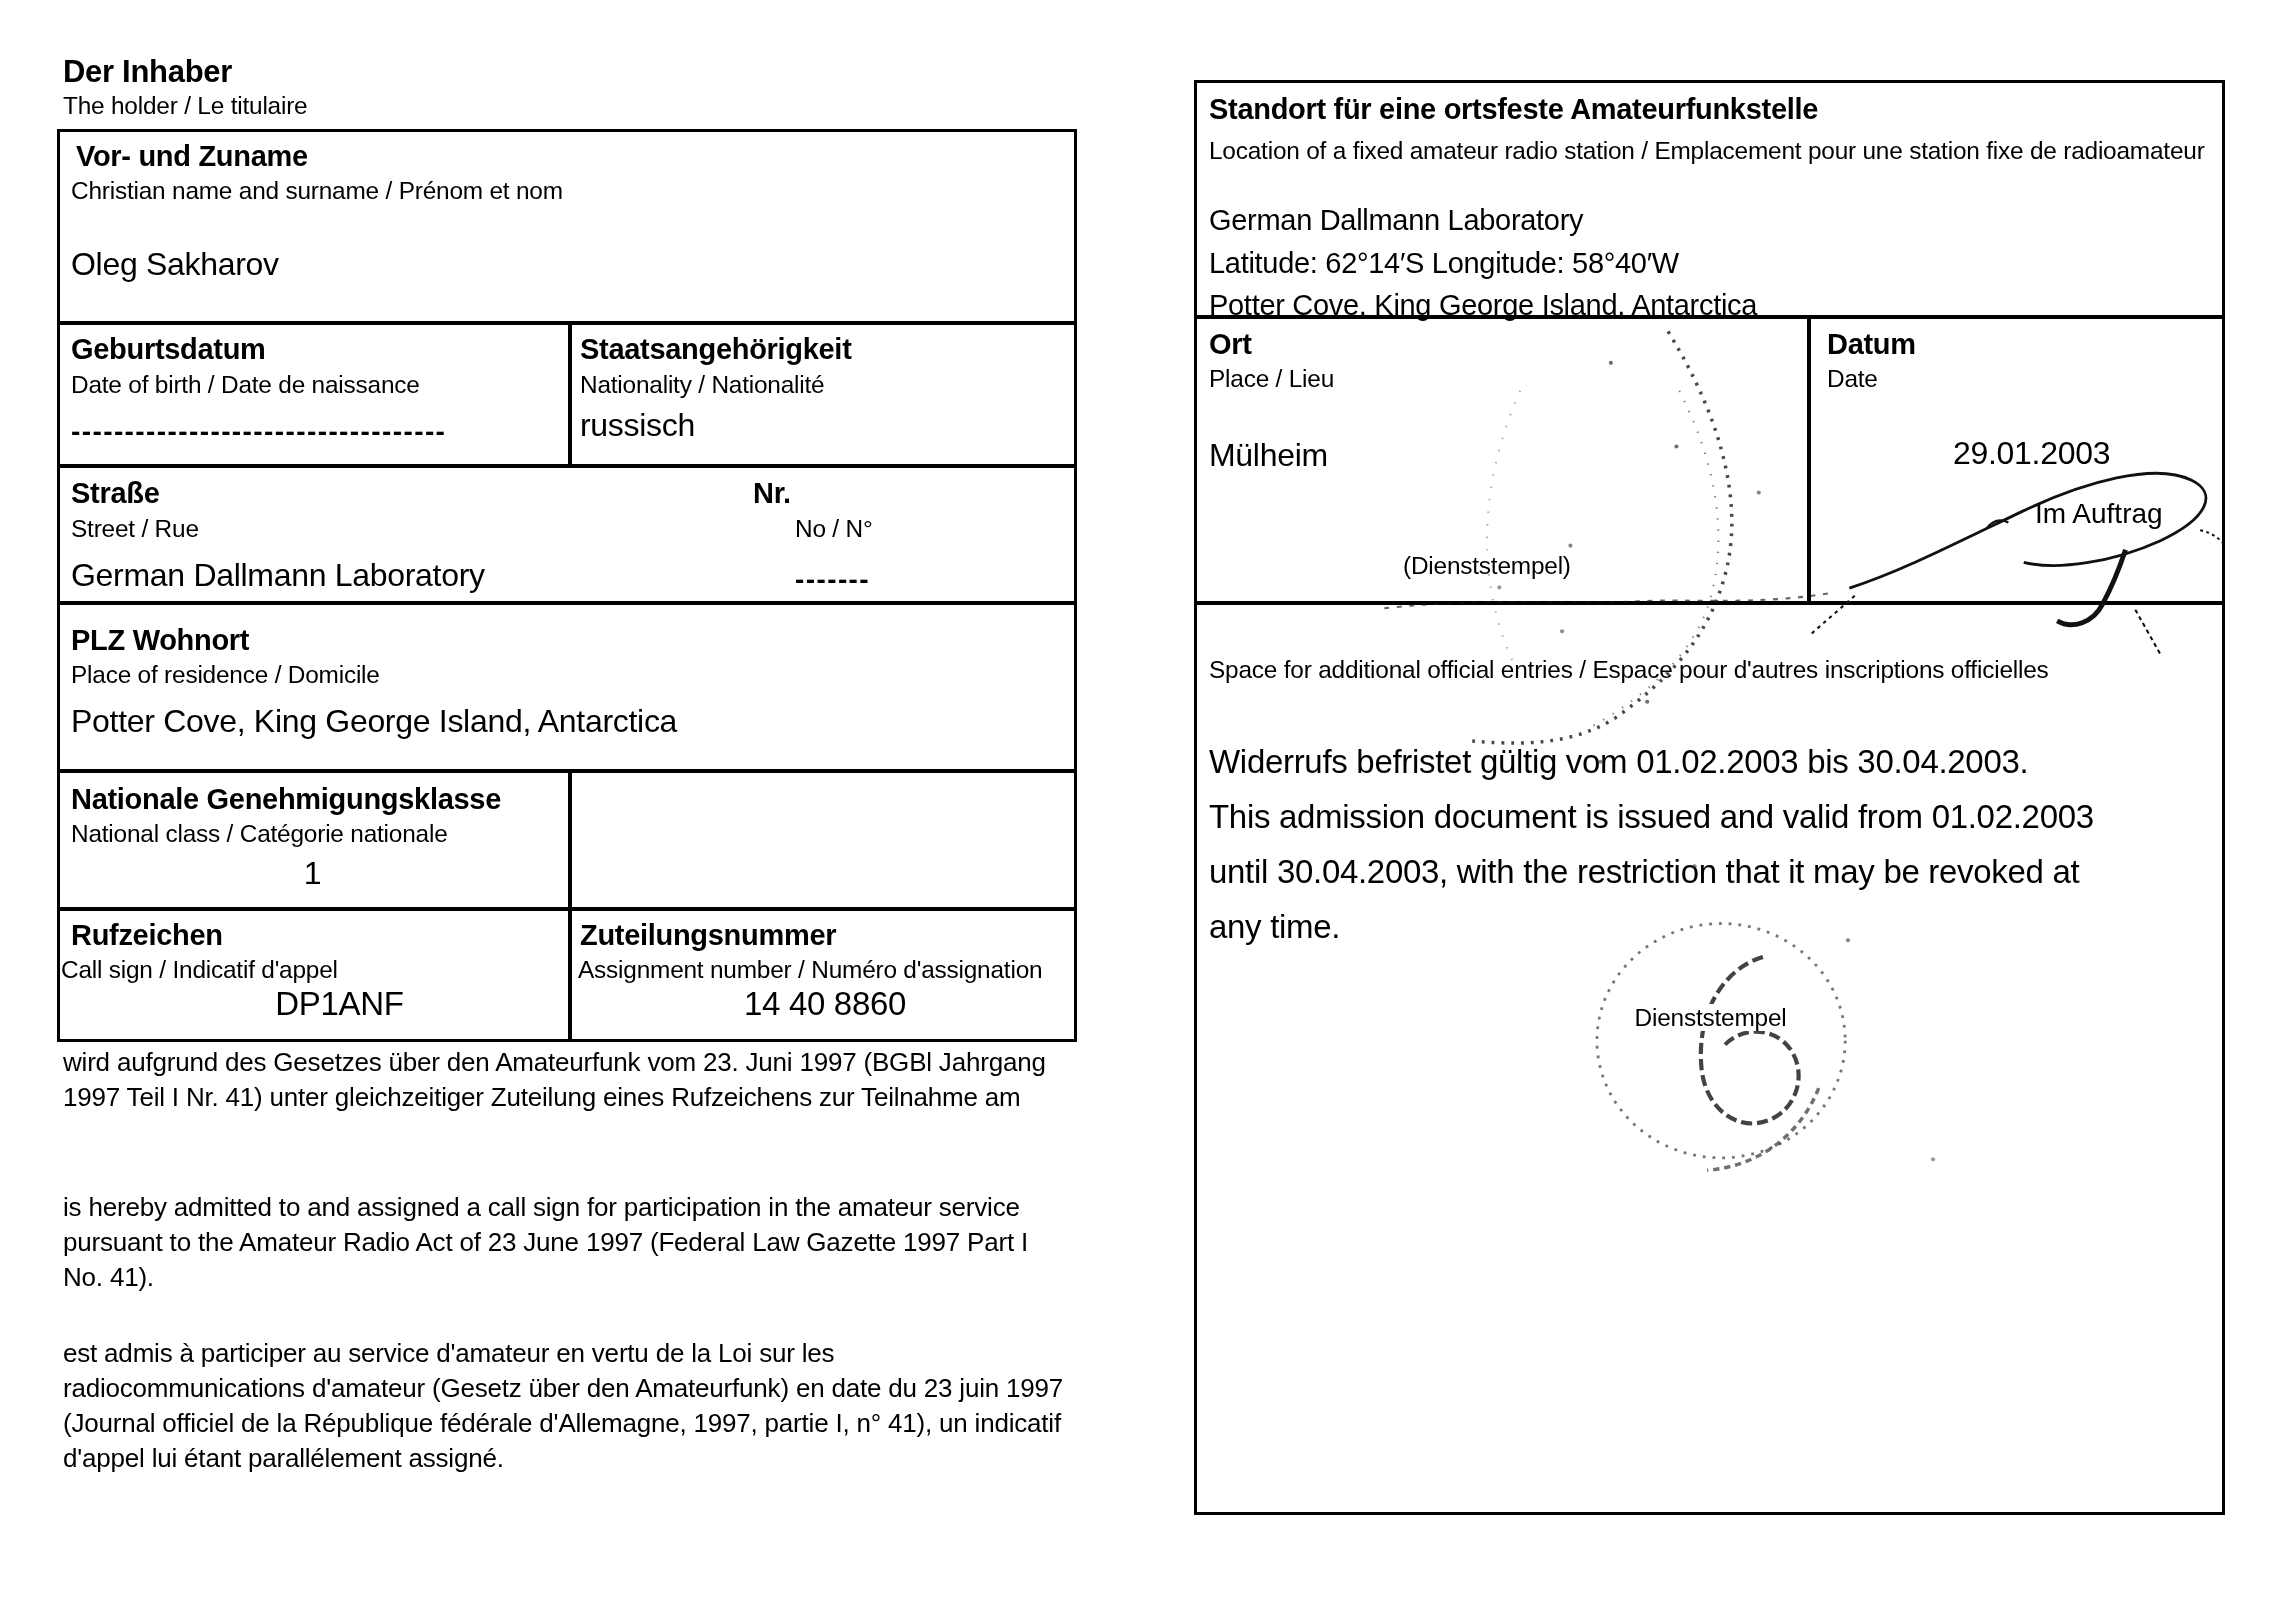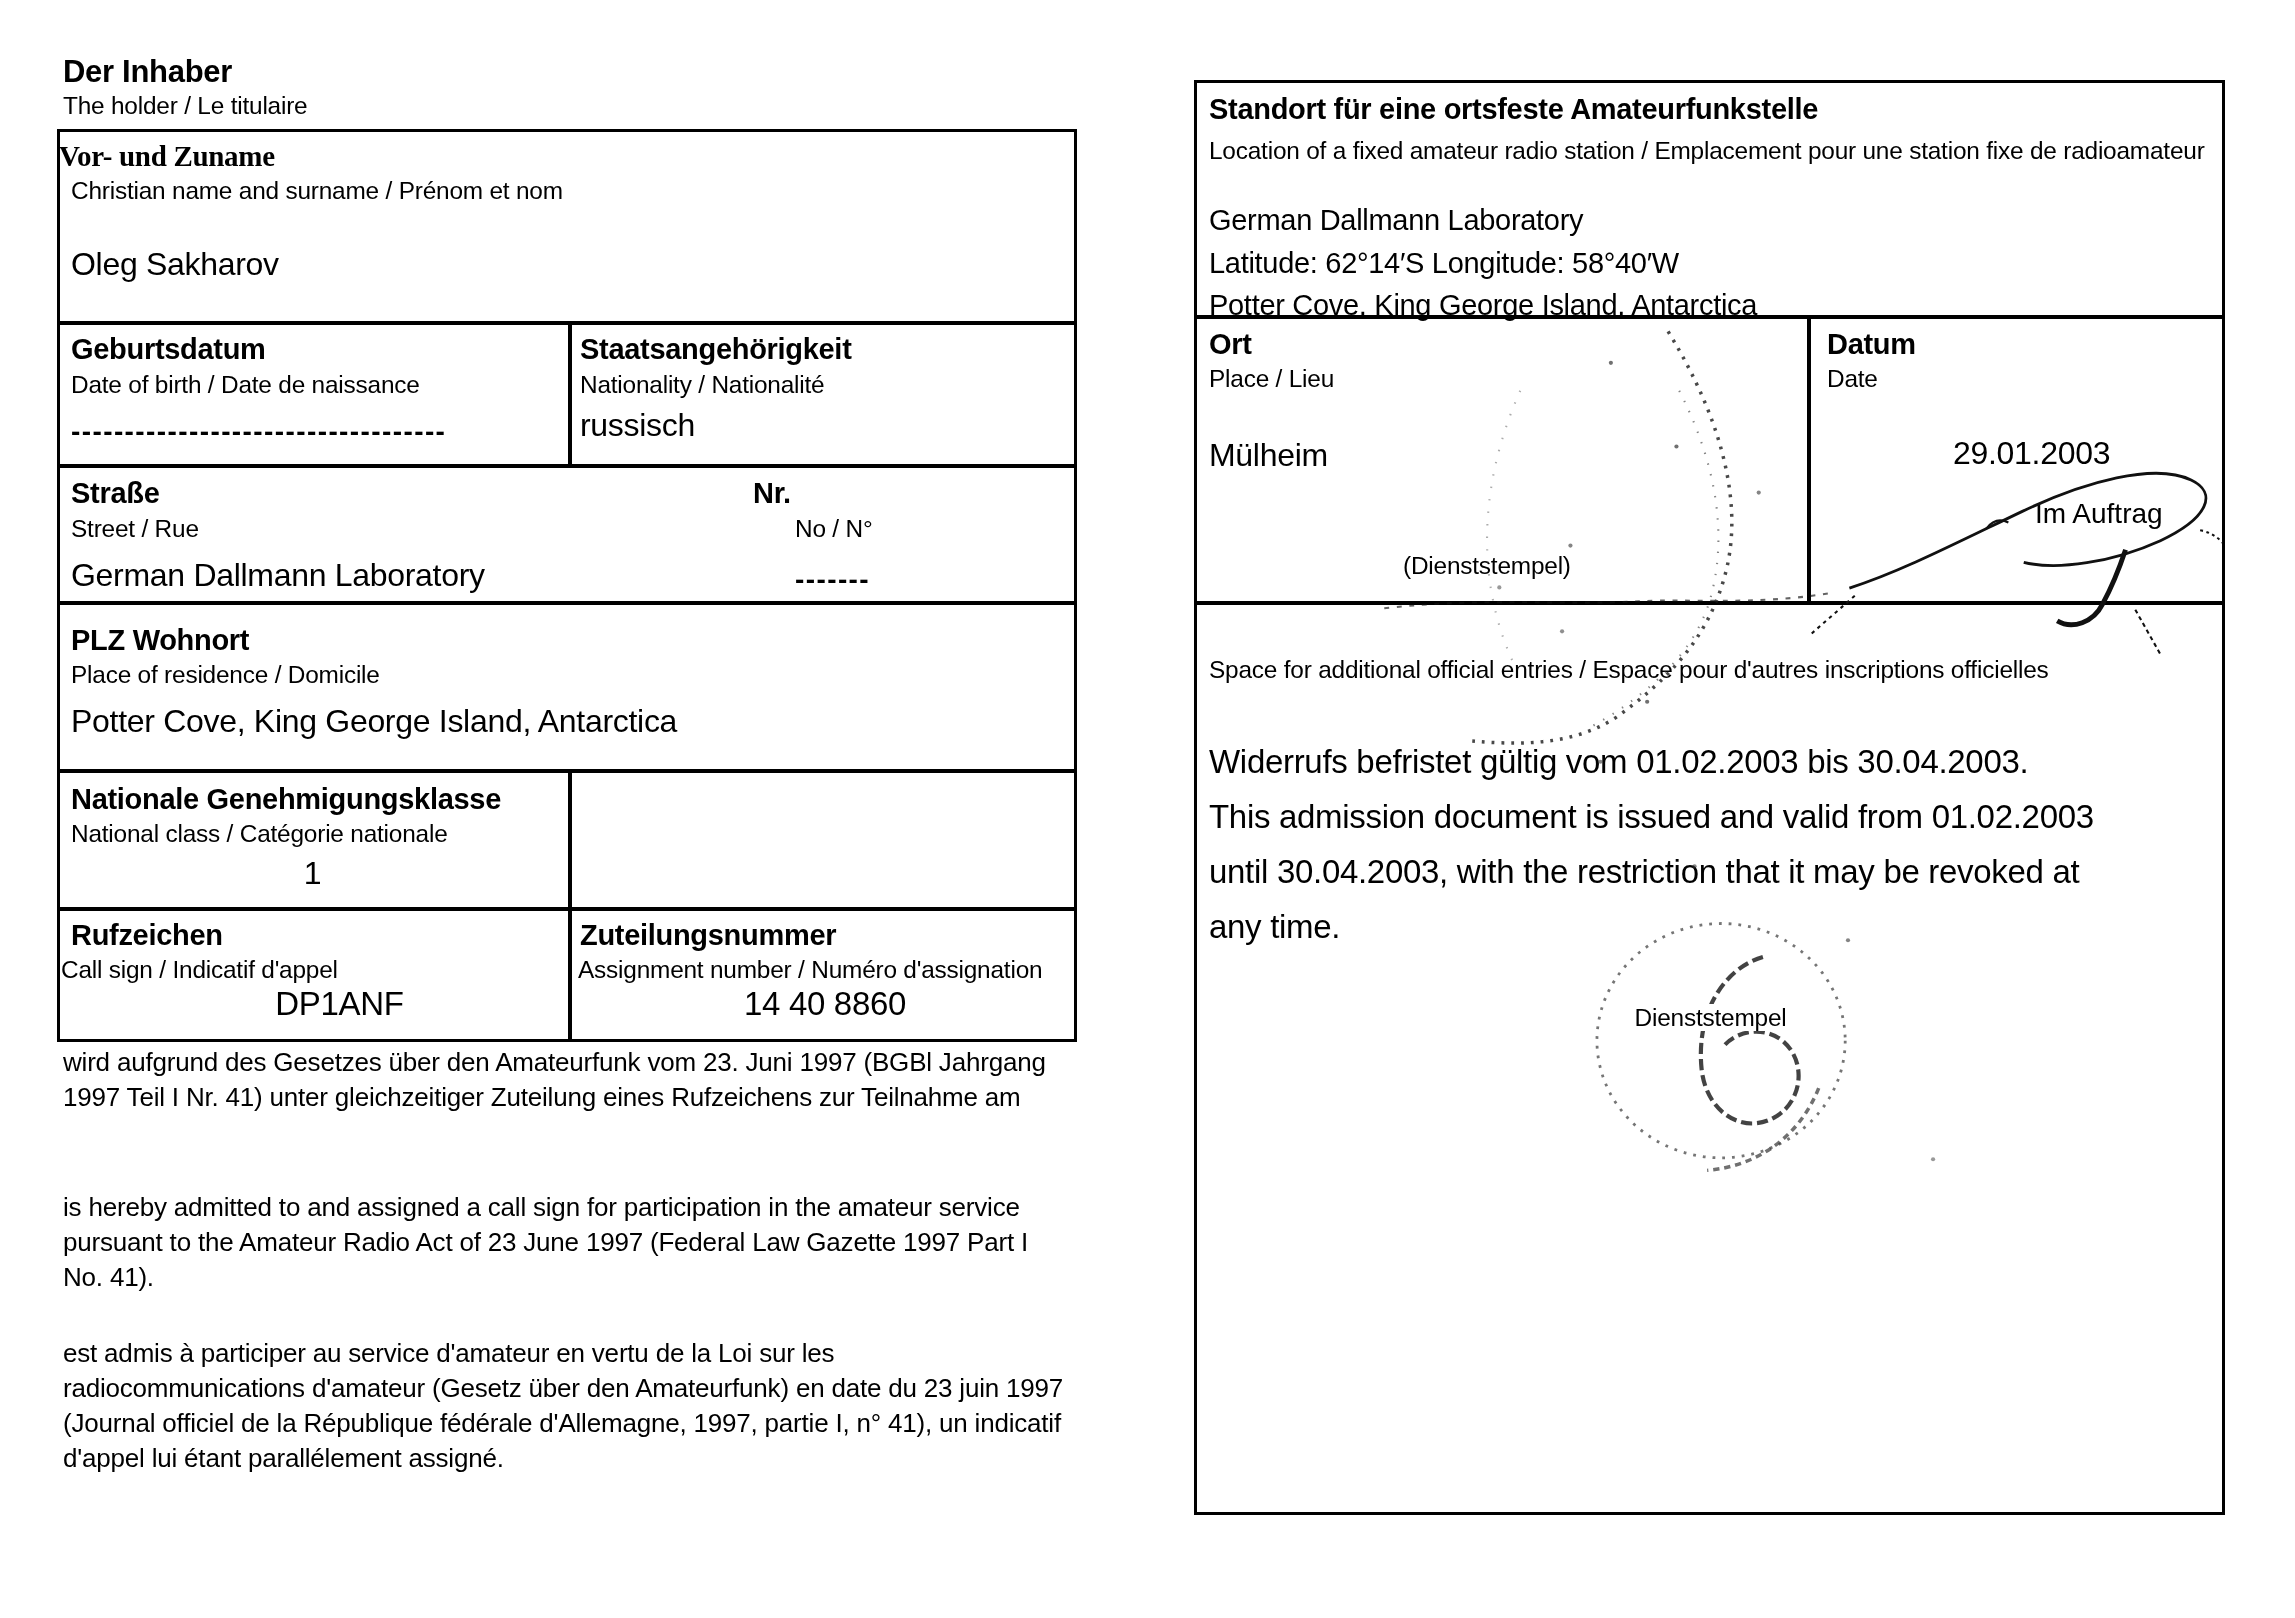--- a/index.html
+++ b/index.html
@@ -34,21 +34,21 @@
   <div class="box" style="left:57px;top:129px;width:1020px;height:913px;"></div>
   <div class="hline" style="left:57px;top:321px;width:1020px;"></div>
   <div class="hline" style="left:57px;top:464px;width:1020px;"></div>
   <div class="hline" style="left:57px;top:601px;width:1020px;"></div>
   <div class="hline" style="left:57px;top:769px;width:1020px;"></div>
   <div class="hline" style="left:57px;top:907px;width:1020px;"></div>
   <div class="vline" style="left:568px;top:321px;height:143px;"></div>
   <div class="vline" style="left:568px;top:769px;height:138px;"></div>
   <div class="vline" style="left:568px;top:907px;height:135px;"></div>
 
-  <div class="abs lbl" style="left:59px;top:140px;font-family:Liberation Serif, serif;">Vor- und Zuname</div>
+  <div class="abs lbl" style="left:76px;top:140px;">Vor- und Zuname</div>
   <div class="abs sub" style="left:71px;top:177px;">Christian name and surname / Prénom et nom</div>
   <div class="abs val" style="left:71px;top:246px;">Oleg Sakharov</div>
 
   <div class="abs lbl" style="left:71px;top:333px;">Geburtsdatum</div>
   <div class="abs sub" style="left:71px;top:371px;">Date of birth / Date de naissance</div>
   <div class="abs dash" style="left:71px;top:416px;">-----------------------------------</div>
   <div class="abs lbl" style="left:580px;top:333px;">Staatsangehörigkeit</div>
   <div class="abs sub" style="left:580px;top:371px;">Nationality / Nationalité</div>
   <div class="abs val" style="left:580px;top:407px;">russisch</div>
 

